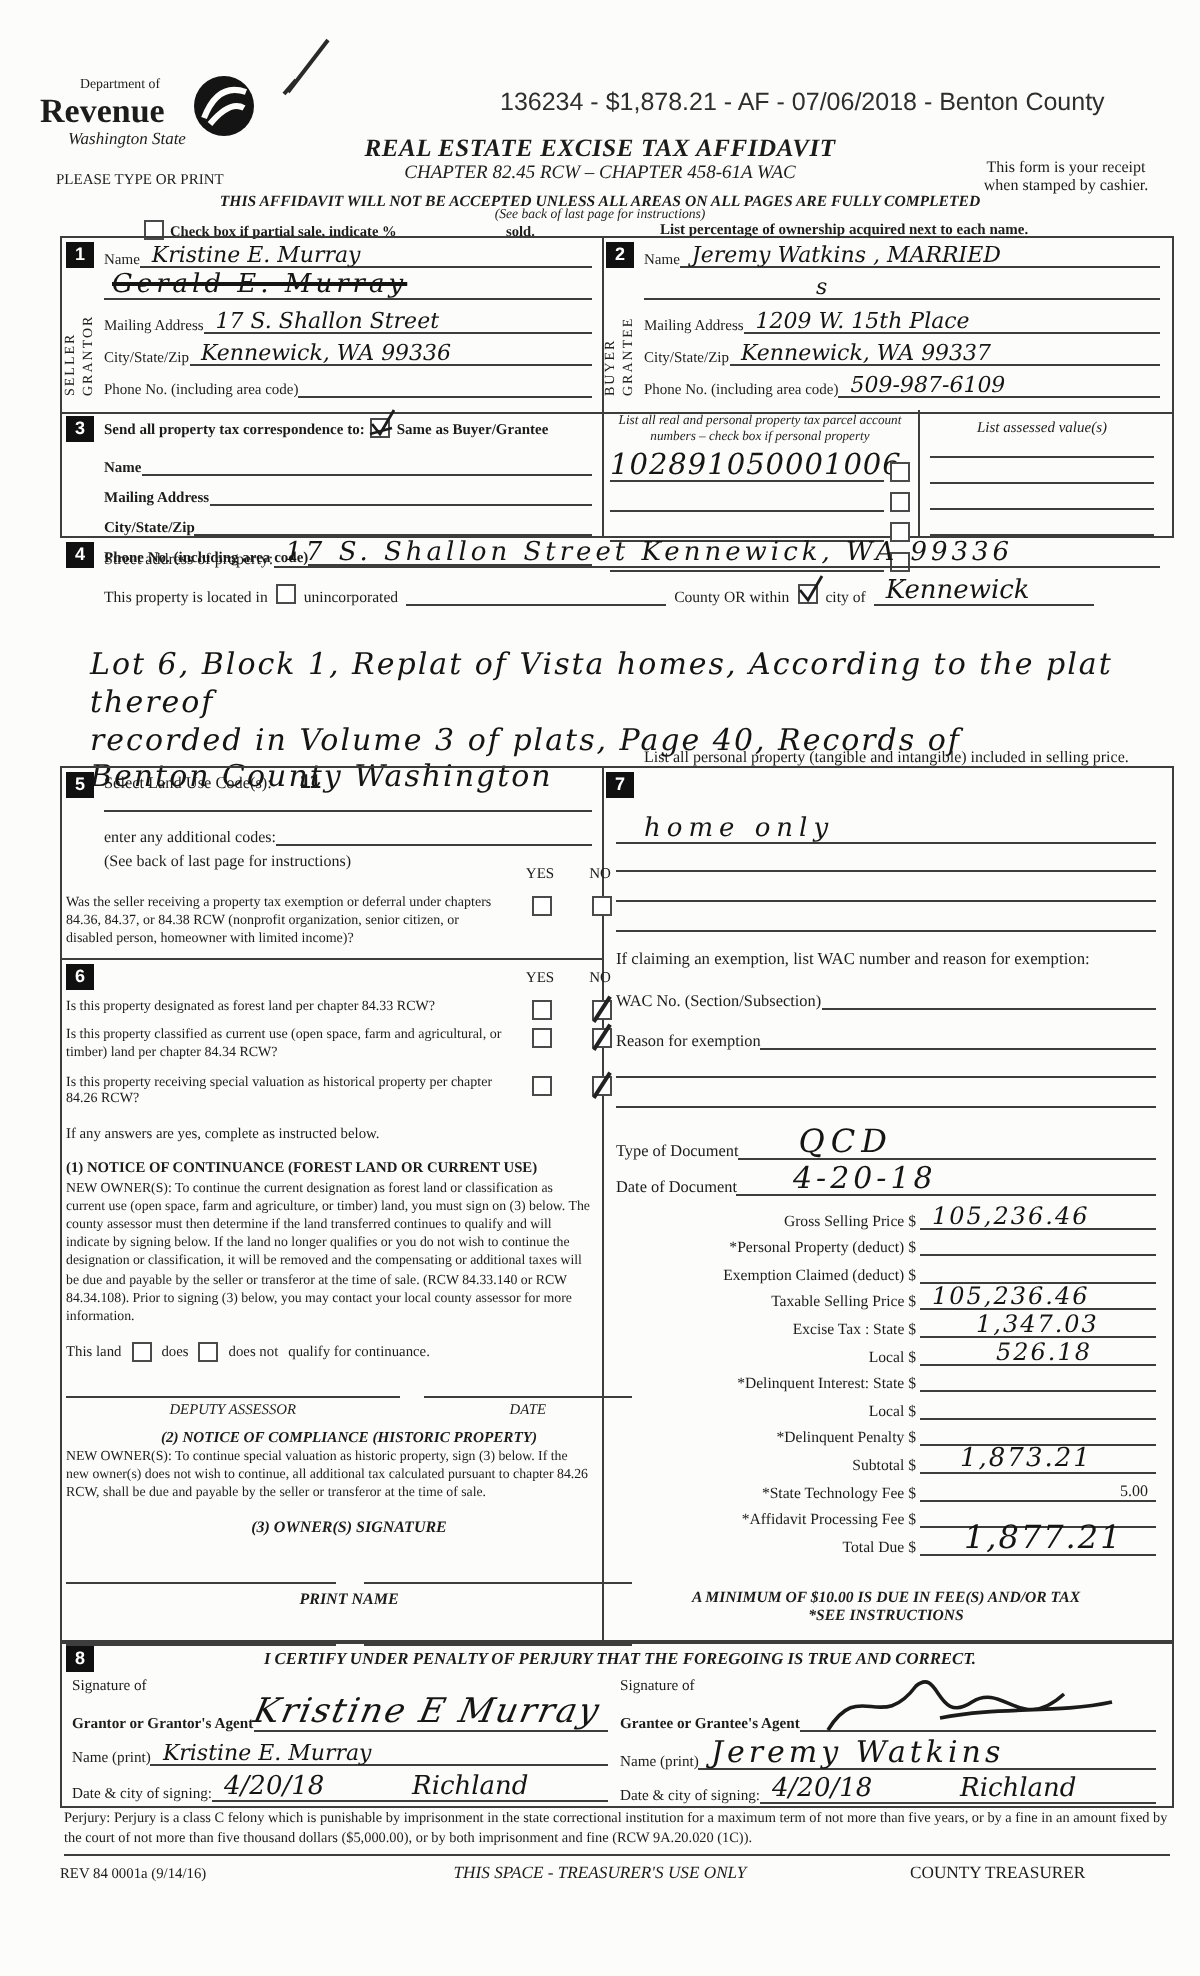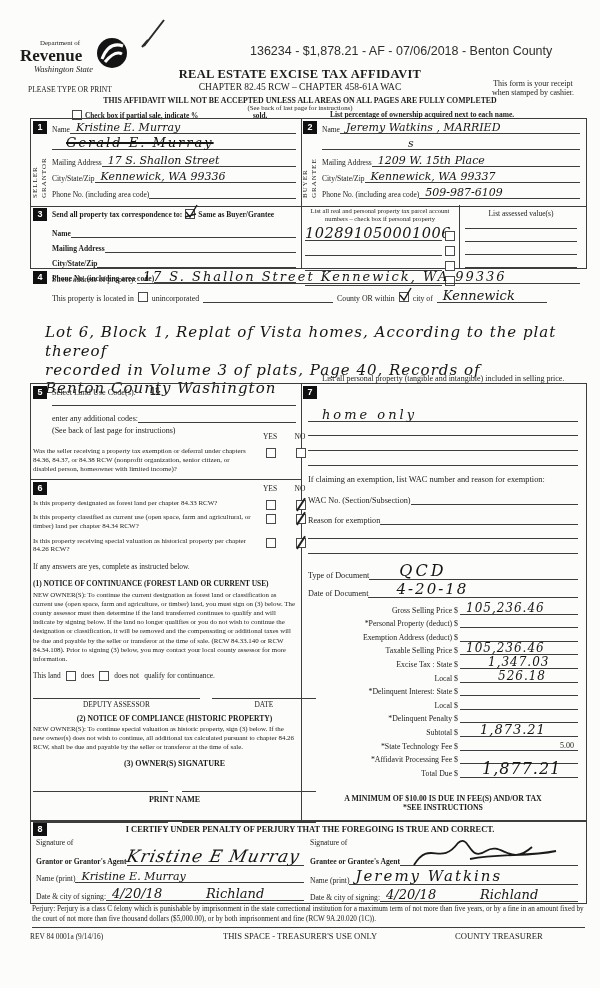--- a/index.html
+++ b/index.html
@@ -1,21 +1,21 @@
 <!DOCTYPE html>
 <html><head>
 <meta charset="utf-8">
 <style>
   html,body{margin:0;padding:0;background:#e9e9e7;}
   .page{position:relative;width:600px;height:988px;background:#fcfcfa;overflow:hidden;
         font-family:"Liberation Serif",serif;color:#1c1c1c;}
   .abs{position:absolute;}
   .sans{font-family:"Liberation Sans",sans-serif;}
   .b{font-weight:bold;}
-  .ctr{text-align:center;}
+  .ctr{text-align:center;font-style:italic;}
   .lbl{font-size:7.5px;}
   .sm{font-size:6.9px;line-height:1.32;}
   .row{display:flex;align-items:flex-end;}
   .line{flex:1;border-bottom:1px solid #3d3d3d;height:11px;position:relative;}
   .line .hw{position:absolute;bottom:0;left:6px;white-space:nowrap;line-height:1;}
   .hw{font-family:"DejaVu Serif",serif;font-style:italic;color:#151515;font-size:11px;}
   .hwbig{font-size:13px;}
   .crossed{text-decoration:line-through;text-decoration-thickness:2px;}
   .numbox{width:14px;height:13px;background:#101010;color:#fff;font-family:"Liberation Sans",sans-serif;
           font-size:9px;font-weight:bold;text-align:center;line-height:13px;}
@@ -87,21 +87,21 @@
   </div>
   <div class="abs" style="left:52px;top:122px;width:244px;">
     <div class="row">
       <span class="lbl">Name</span>
       <span class="line">
         <span class="hw">Kristine E. Murray</span>
       </span>
     </div>
     <div class="row" style="margin-top:3px;">
       <span class="line" style="height:12px;">
-        <span class="hw hwbig crossed" style="left:14px;letter-spacing:2px;margin-top:20px;">Gerald E. Murray</span>
+        <span class="hw hwbig crossed" style="left:4px;letter-spacing:2px;margin-top:20px;">Gerald E. Murray</span>
       </span>
     </div>
     <div class="row" style="margin-top:5px;">
       <span class="lbl">Mailing Address</span>
       <span class="line">
         <span class="hw">17 S. Shallon Street</span>
       </span>
     </div>
     <div class="row" style="margin-top:4px;">
       <span class="lbl">City/State/Zip</span>
@@ -396,21 +396,21 @@
             <span class="hw mval">105,236.46</span>
           </span>
         </div>
       <div class="mrow">
           <span class="mlabel">*Personal Property (deduct)  $</span>
           <span class="line">
             <span class="hw mval"></span>
           </span>
         </div>
       <div class="mrow">
-          <span class="mlabel">Exemption Address (deduct)  $</span>
+          <span class="mlabel">Exemption Claimed (deduct)  $</span>
           <span class="line">
             <span class="hw mval"></span>
           </span>
         </div>
       <div class="mrow">
           <span class="mlabel">Taxable Selling Price  $</span>
           <span class="line">
             <span class="hw mval">105,236.46</span>
           </span>
         </div>

